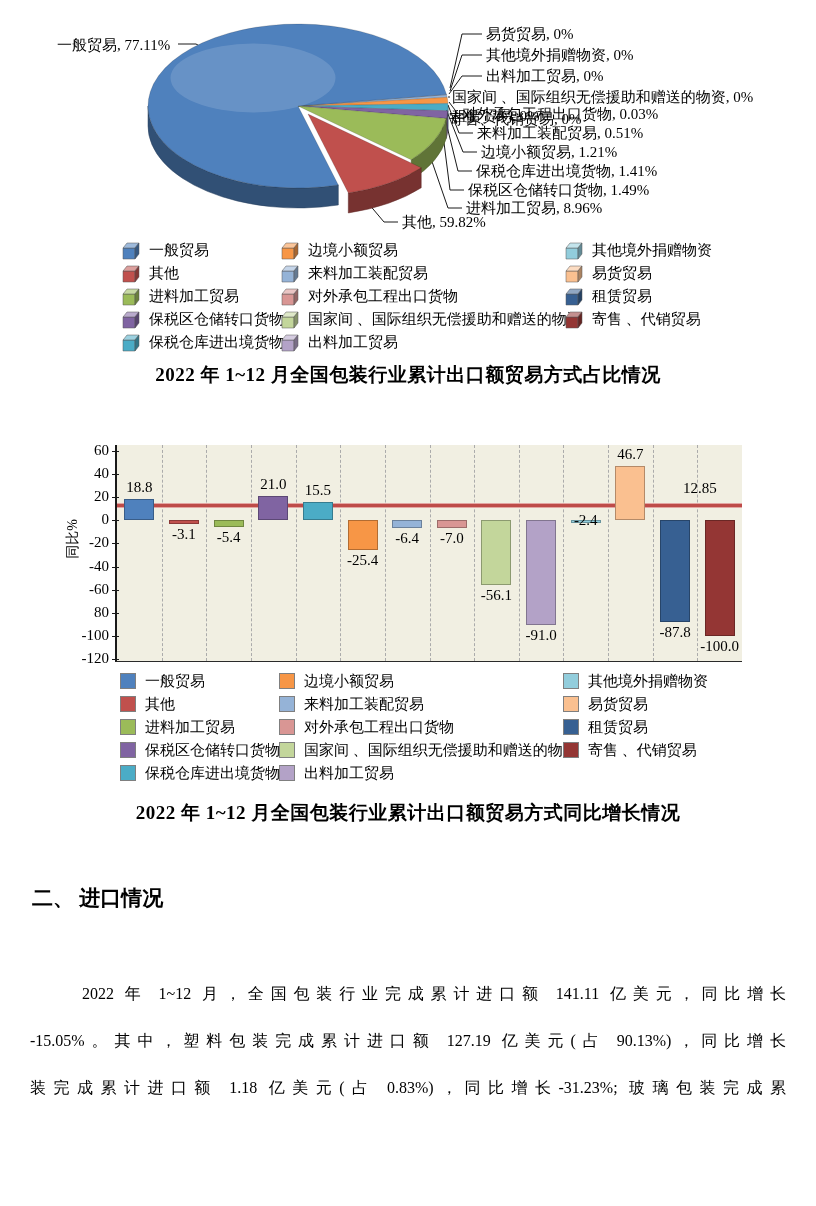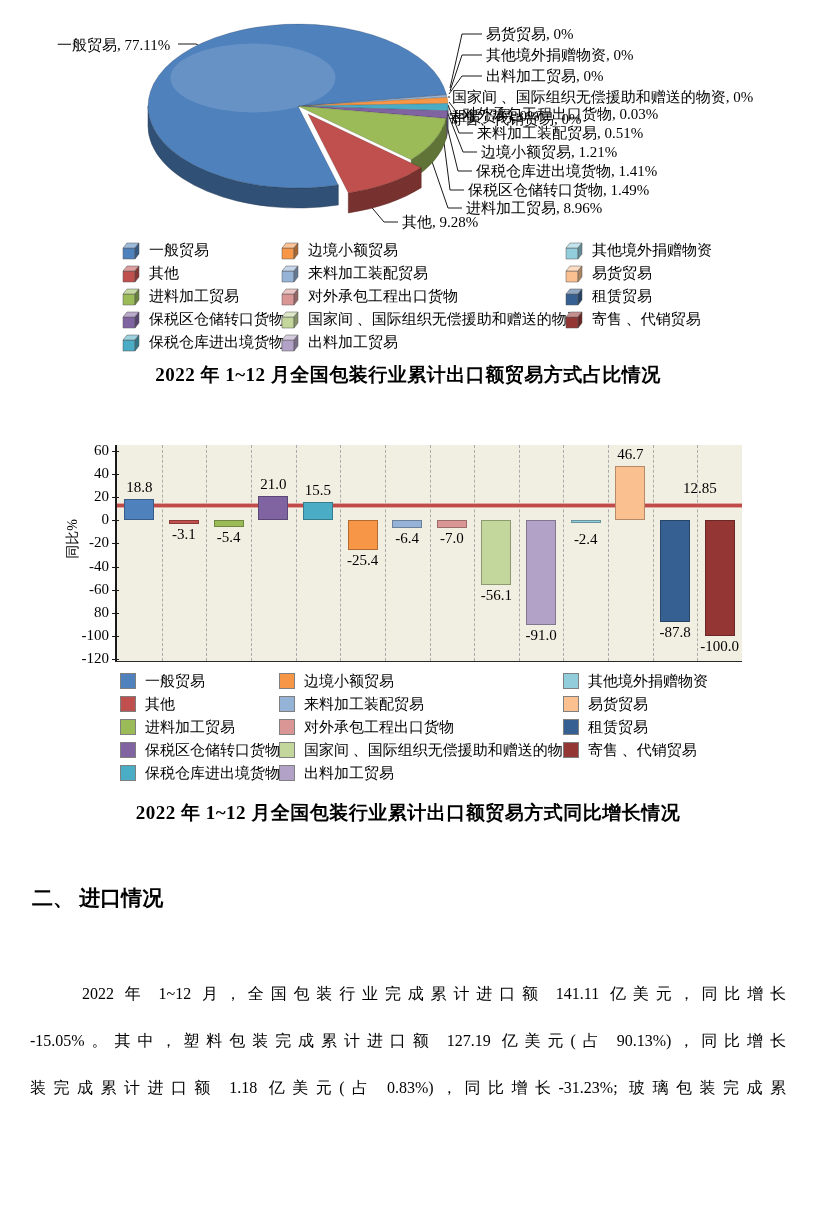--- a/index.html
+++ b/index.html
@@ -74,21 +74,21 @@
         <div class="callout" style="left: 486px; top: 67px;">出料加工贸易, 0%</div>
         <div class="callout" style="left: 452px; top: 88px;">国家间 、国际组织无偿援助和赠送的物资, 0%</div>
         <div class="callout" style="left: 462px; top: 105px;">对外承包工程出口货物, 0.03%</div>
         <div class="callout" style="left: 452px; top: 107px;">租赁贸易, 0%</div>
         <div class="callout" style="left: 449px; top: 110px;">寄售、代销贸易, 0%</div>
         <div class="callout" style="left: 477px; top: 124px;">来料加工装配贸易, 0.51%</div>
         <div class="callout" style="left: 481px; top: 143px;">边境小额贸易, 1.21%</div>
         <div class="callout" style="left: 476px; top: 162px;">保税仓库进出境货物, 1.41%</div>
         <div class="callout" style="left: 468px; top: 181px;">保税区仓储转口货物, 1.49%</div>
         <div class="callout" style="left: 466px; top: 199px;">进料加工贸易, 8.96%</div>
-        <div class="callout" style="left: 402px; top: 213px;">其他, 9.28%</div>
+        <div class="callout" style="left: 402px; top: 213px;">其他, 59.82%</div>
         <div class="callout" style="left: 57px; top: 36px;">一般贸易, 77.11%</div>
       </div>
   </div>
 
   <div id="pie-legend" class="legend-box" style="top:238px;height:118px;">
       <div class="legend-item" style="left: 120px; top: 2px;">
         <svg width="20" height="20" class="mk">
           <polygon points="3,8 15,8 15,19 3,19" fill="#4F81BD" stroke="#555" stroke-width="0.5"></polygon>
           <polygon points="3,8 7,3 19,3 15,8" fill="#9ebadb" stroke="#555" stroke-width="0.5"></polygon>
           <polygon points="15,8 19,3 19,14 15,19" fill="#365881" stroke="#555" stroke-width="0.5"></polygon>
@@ -255,21 +255,21 @@
         <div class="bar-label" style="left: 213.536px; top: 106.684px;">-25.4</div>
         <div class="bar" title="来料加工装配贸易" style="left: 275.179px; background: rgb(149, 179, 215); top: 75.3333px; height: 7.39556px;"></div>
         <div class="bar-label" style="left: 258.179px; top: 84.7289px;">-6.4</div>
         <div class="bar" title="对外承包工程出口货物" style="left: 319.821px; background: rgb(217, 150, 148); top: 75.3333px; height: 8.08889px;"></div>
         <div class="bar-label" style="left: 302.821px; top: 85.4222px;">-7.0</div>
         <div class="bar" title="国家间 、国际组织无偿援助和赠送的物资" style="left: 364.464px; background: rgb(195, 214, 155); top: 75.3333px; height: 64.8267px;"></div>
         <div class="bar-label" style="left: 347.464px; top: 142.16px;">-56.1</div>
         <div class="bar" title="出料加工贸易" style="left: 409.107px; background: rgb(179, 162, 199); top: 75.3333px; height: 105.156px;"></div>
         <div class="bar-label" style="left: 392.107px; top: 182.489px;">-91.0</div>
         <div class="bar" title="其他境外捐赠物资" style="left: 453.75px; background: rgb(146, 205, 220); top: 75.3333px; height: 2.77333px;"></div>
-        <div class="bar-label" style="left: 436.75px; top: 86px;">-2.4</div>
+        <div class="bar-label" style="left: 436.75px; top: 67px;">-2.4</div>
         <div class="bar" title="易货贸易" style="left: 498.393px; background: rgb(250, 192, 144); top: 21.3689px; height: 53.9644px;"></div>
         <div class="bar-label" style="left: 481.393px; top: 1.36889px;">46.7</div>
         <div class="bar" title="租赁贸易" style="left: 543.036px; background: rgb(55, 96, 146); top: 75.3333px; height: 101.458px;"></div>
         <div class="bar-label" style="left: 526.036px; top: 178.791px;">-87.8</div>
         <div class="bar" title="寄售 、代销贸易" style="left: 587.679px; background: rgb(148, 54, 52); top: 75.3333px; height: 115.556px;"></div>
         <div class="bar-label" style="left: 570.679px; top: 192.889px;">-100.0</div>
       </div>
   </div>
 
   <div id="bar-legend" class="legend-box" style="top:668px;height:118px;">

